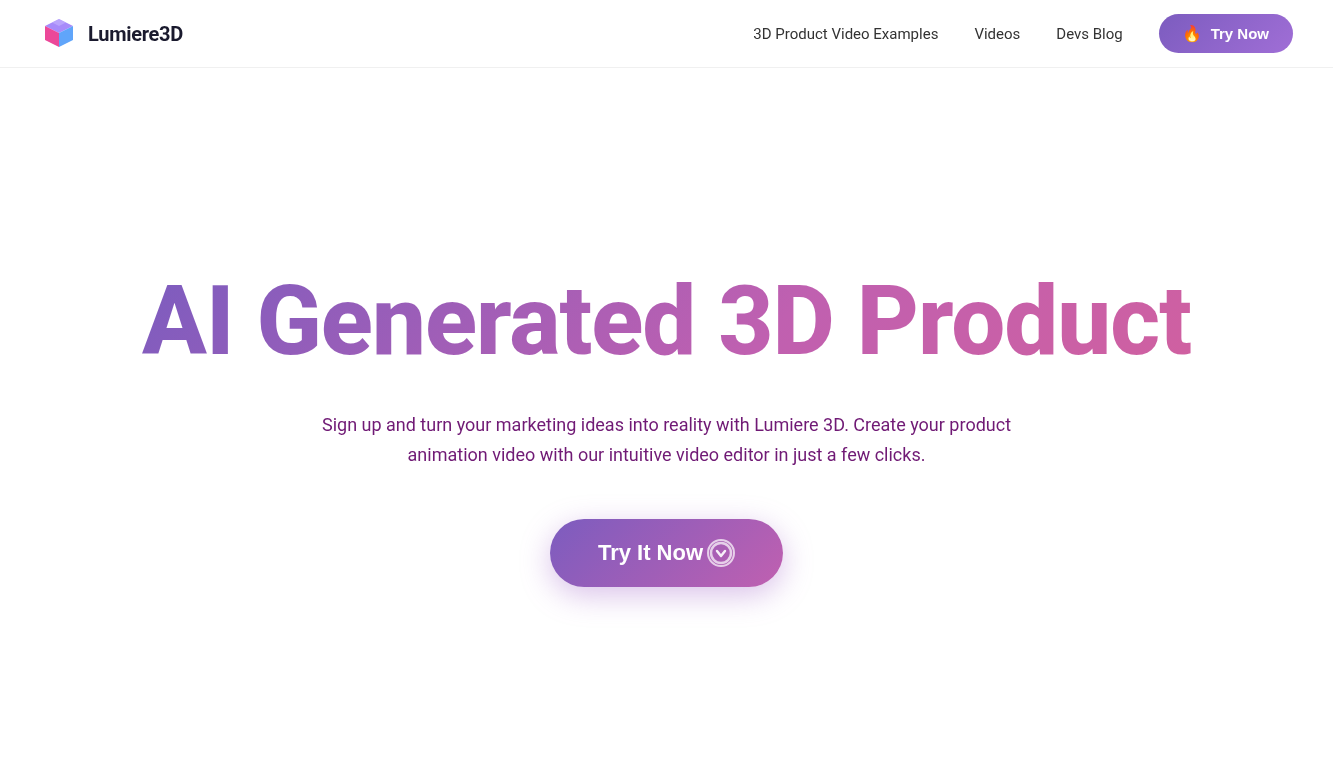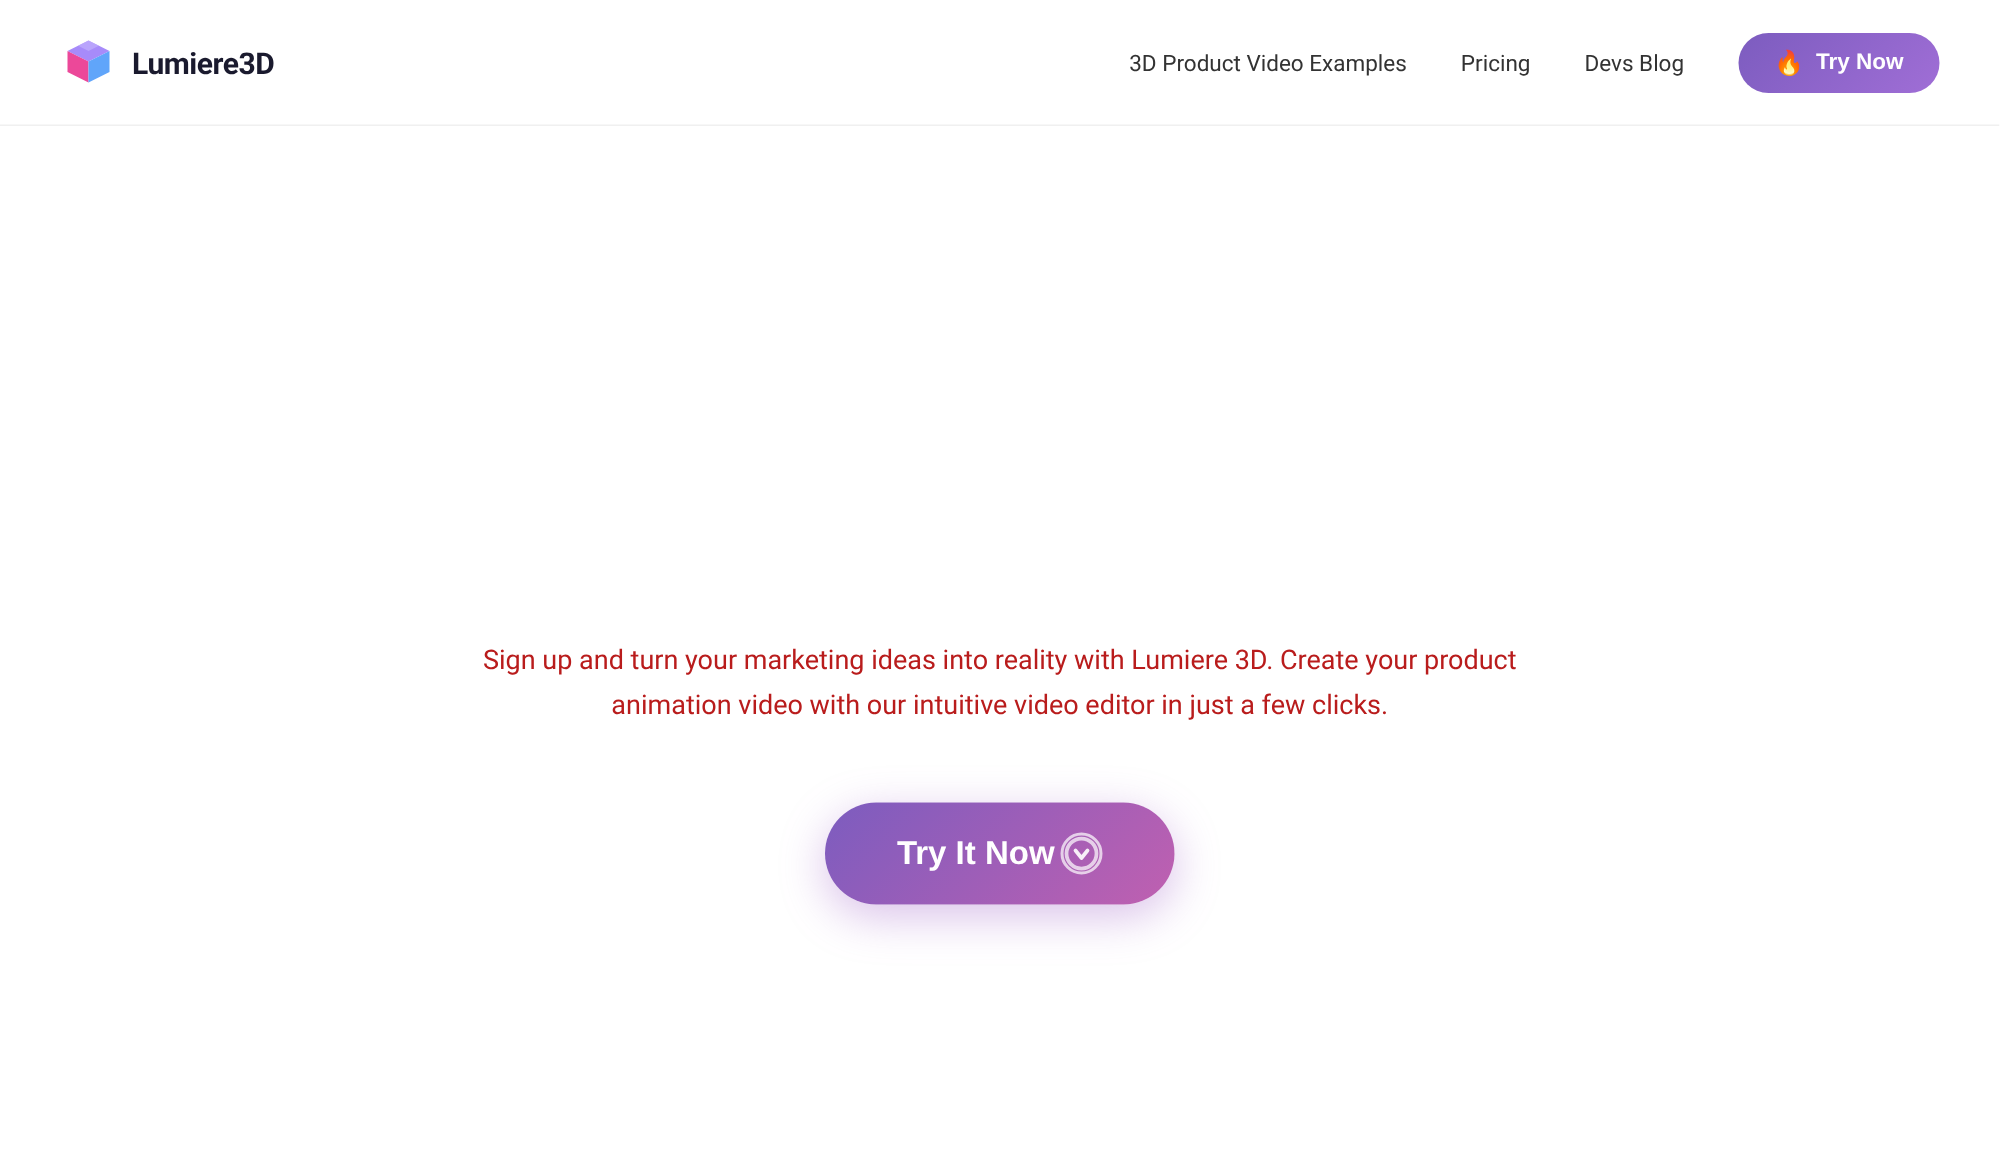--- a/index.html
+++ b/index.html
@@ -15,21 +15,21 @@
       min-height: 768px;
       overflow-x: hidden;
     }
 
     
     header {
       display: flex;
       align-items: center;
       justify-content: space-between;
       padding: 0 40px;
-      height: 84px;
+      height: 68px;
       border-bottom: 1px solid #f0f0f0;
       background: #fff;
     }
 
     .header-left {
       display: flex;
       align-items: center;
       gap: 20px;
     }
 
@@ -111,21 +111,21 @@
       -webkit-background-clip: text;
       -webkit-text-fill-color: transparent;
       background-clip: text;
       max-width: 1100px;
       margin-bottom: 36px;
       letter-spacing: -1px;
     }
 
     .hero-subtitle {
       font-size: 18px;
-      color: #b91c1c;
+      color: #701a75;
       max-width: 750px;
       line-height: 1.65;
       margin-bottom: 50px;
     }
 
     .hero-cta-btn {
       display: flex;
       align-items: center;
       gap: 4px;
       background: linear-gradient(135deg, #7c5cbf, #c060b0);
@@ -167,32 +167,32 @@
         <polygon points="33,11 19,18 19,32 33,25" fill="#60a5fa"></polygon>
 
         <polygon points="19,4 26,7.5 19,11 12,7.5" fill="#c4b5fd" opacity="0.6"></polygon>
       </svg>
       <span class="logo-text">Lumiere3D</span>
     </div>
   </div>
 
   <nav class="header-nav">
     <a class="nav-link">3D Product Video Examples</a>
-    <a class="nav-link">Pricing</a>
+    <a class="nav-link">Videos</a>
     <a class="nav-link">Devs Blog</a>
     <button class="try-now-btn">
       <span class="btn-icon">🔥</span>
       <span>Try Now</span>
     </button>
   </nav>
 </header>
 
 <main>
   <h1 class="hero-title">
-    <br>
+    <span>AI Generated 3D Product</span><br>
   </h1>
 
   <p class="hero-subtitle">Sign up and turn your marketing ideas into reality with Lumiere 3D. Create your product animation video with our intuitive video editor in just a few clicks.</p>
 
   <button class="hero-cta-btn">
     <span>Try It Now</span>
     <span class="cta-icon">
         <svg viewBox="0 0 24 24" width="26" height="26" fill="none" stroke="rgba(255,255,255,0.9)" stroke-width="2.5" stroke-linecap="round" stroke-linejoin="round">
           <circle cx="12" cy="12" r="10" stroke="rgba(255,255,255,0.7)" fill="none"></circle>
           <polyline points="8,10 12,15 16,10"></polyline>

